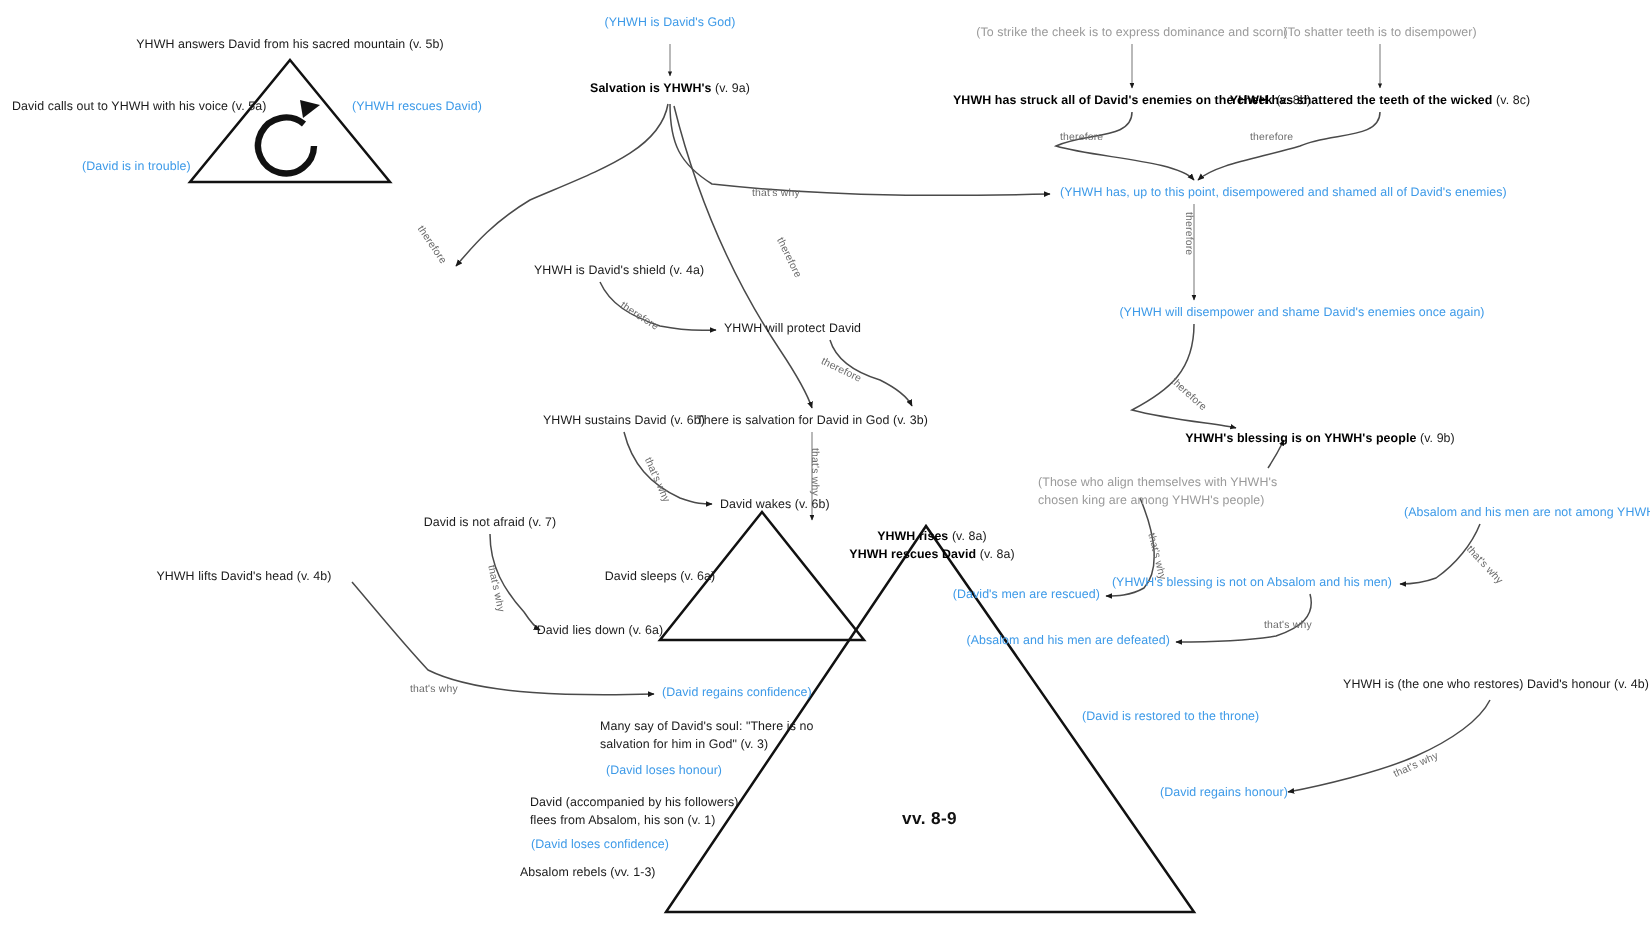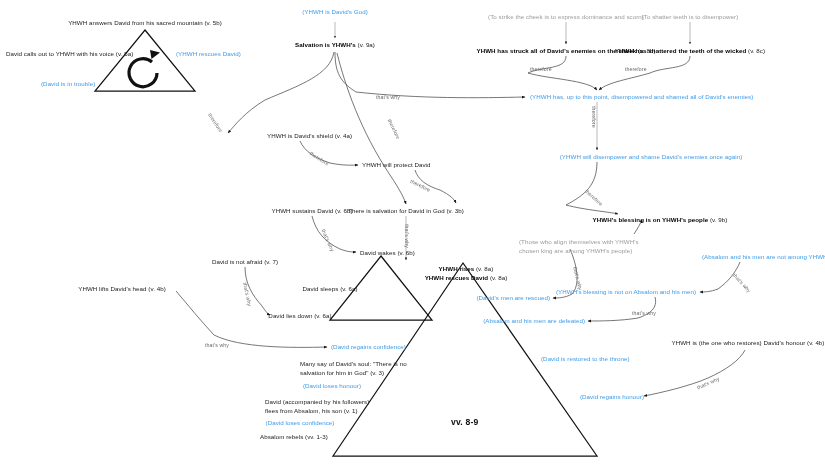--- a/index.html
+++ b/index.html
@@ -192,21 +192,21 @@
   <div class="node blue ctr" style="left:332px; top:382px;"><span>(David loses honour)</span></div>
 
   <div class="node blue ctr" style="left:612px; top:393px;"><span>(David regains honour)</span></div>
 
   <div class="node" style="left:265px; top:398px;"><span>David (accompanied by his followers)</span><br><span>flees from Absalom, his son (v. 1)</span></div>
 
   <div class="node blue ctr" style="left:300px; top:419px;"><span>(David loses confidence)</span></div>
 
   <div class="node" style="left:260px; top:433px;"><span>Absalom rebels (vv. 1-3)</span></div>
 
-  <div class="verselabel" style="left:451px; top:404px;margin-top:13px;"><span>vv. 8-9</span></div>
+  <div class="verselabel" style="left:451px; top:404px;"><span>vv. 8-9</span></div>
 
   <div class="conn" style="left:530px; top:66px;"><span>therefore</span></div>
   <div class="conn" style="left:625px; top:66px;"><span>therefore</span></div>
   <div class="conn" style="left:597px; top:106px; transform:rotate(90deg);"><span>therefore</span></div>
   <div class="conn" style="left:588px; top:188px; transform:rotate(42deg);"><span>therefore</span></div>
   <div class="conn" style="left:212px; top:112px; transform:rotate(56deg);"><span>therefore</span></div>
   <div class="conn" style="left:312px; top:150px; transform:rotate(33deg);"><span>therefore</span></div>
   <div class="conn" style="left:412px; top:178px; transform:rotate(26deg);"><span>therefore</span></div>
   <div class="conn" style="left:392px; top:118px; transform:rotate(64deg);"><span>therefore</span></div>
 

